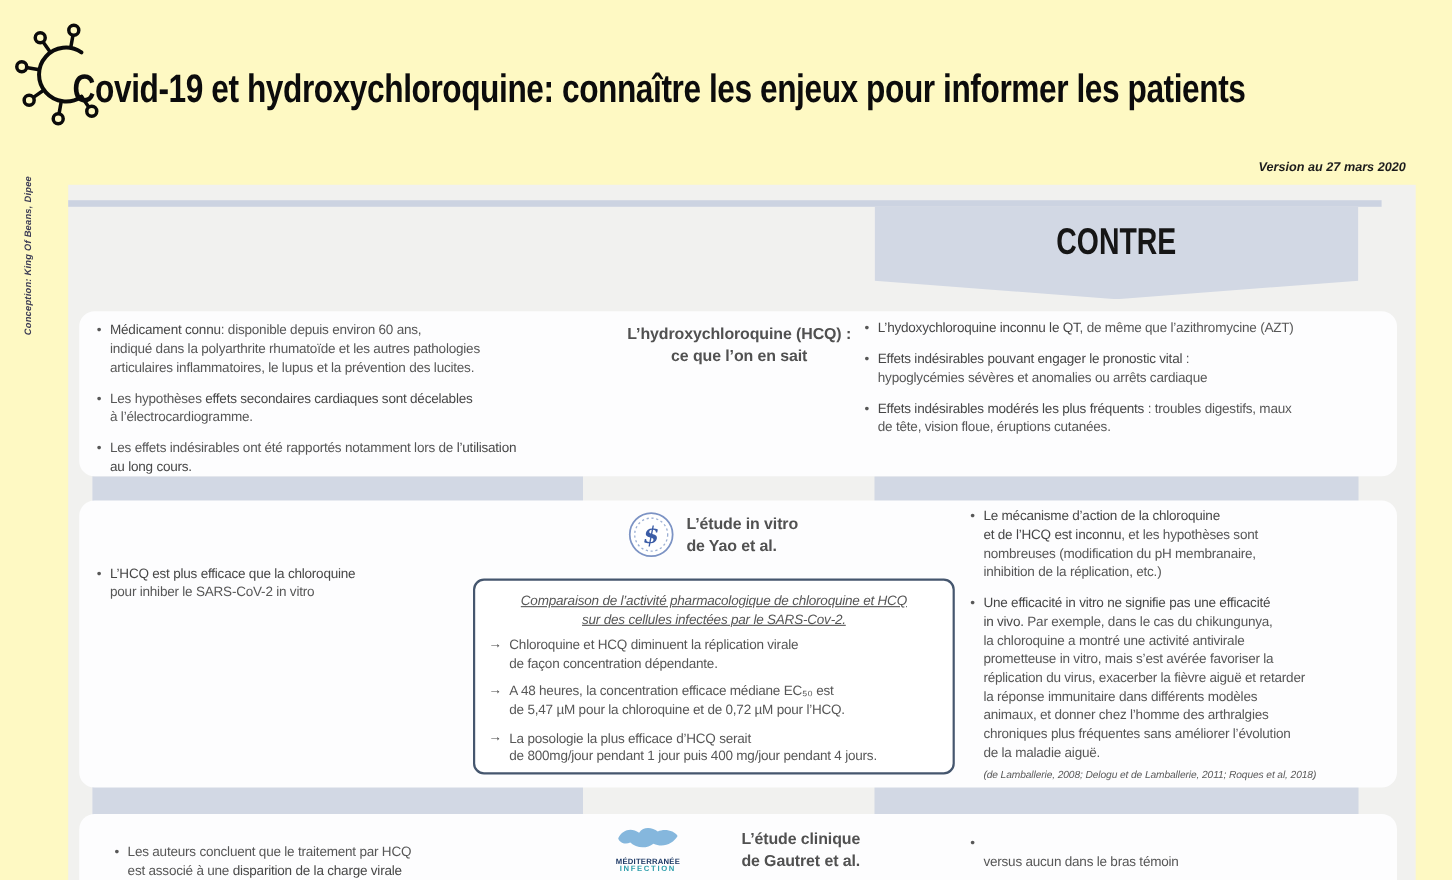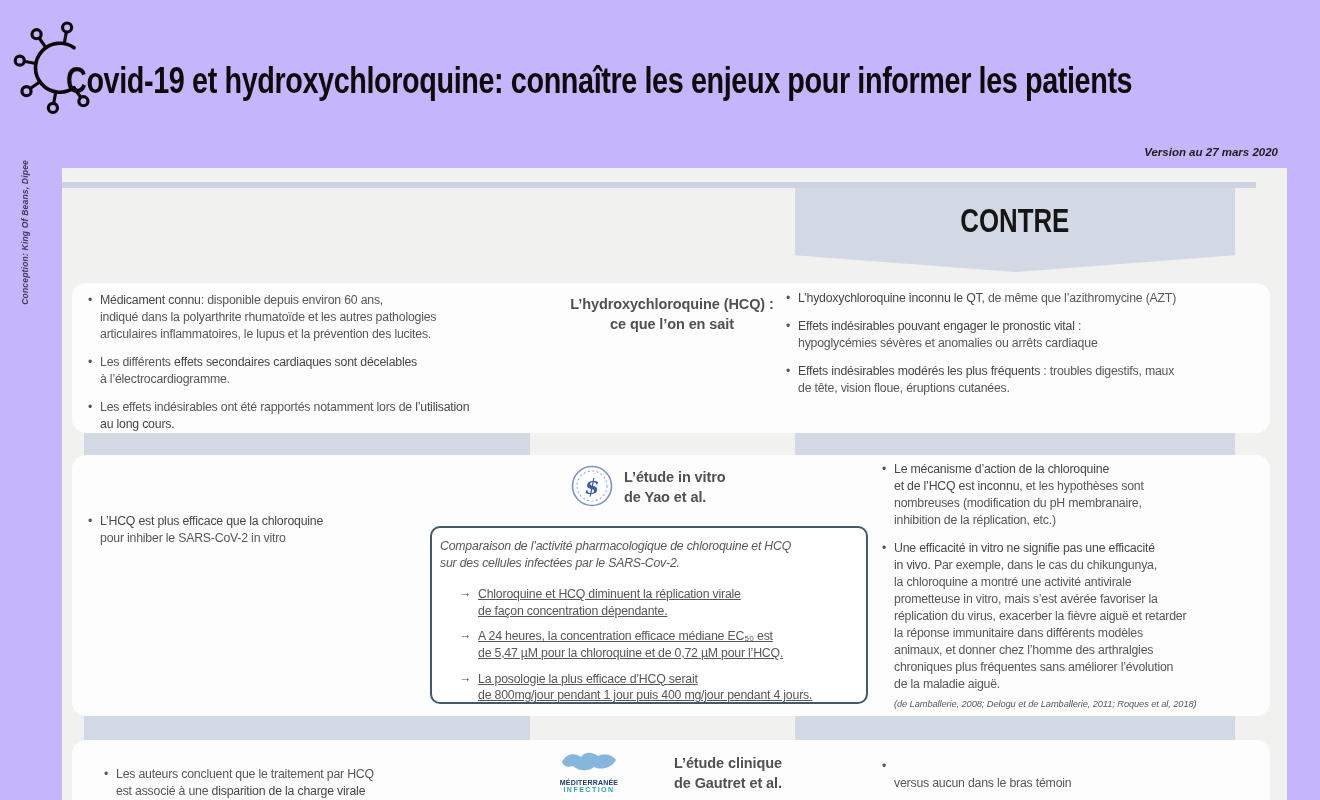--- a/index.html
+++ b/index.html
@@ -1,16 +1,16 @@
 <!DOCTYPE html>
 <html><head>
 <meta charset="utf-8">
 <style>
   html,body{margin:0;padding:0;}
-  .page{position:relative;width:1320px;height:800px;overflow:hidden;background:#c4b5fd;
+  .page{position:relative;width:1320px;height:800px;overflow:hidden;background:#fef9c3;
         font-family:"Liberation Sans",sans-serif;color:#575757;}
   .abs{position:absolute;}
 
   
   .credit{left:20px;top:160px;writing-mode:vertical-rl;transform:rotate(180deg);
           font-size:8.5px;font-style:italic;font-weight:bold;color:#3c3c55;letter-spacing:.2px;}
   .page-title{left:66px;top:60px;font-size:36px;font-weight:bold;color:#0c0c0c;
               white-space:nowrap;transform:scaleX(.8);transform-origin:left center;letter-spacing:-.5px;}
   .version{right:42px;top:146px;font-size:11.5px;font-style:italic;font-weight:bold;color:#1c1c1c;}
 
@@ -44,23 +44,23 @@
                   line-height:1.35;letter-spacing:-.1px;}
   .r1-pour{left:14px;top:9px;width:500px;}
   .r1-center{left:440px;top:12px;width:320px;text-align:center;}
   .r1-contre{left:712px;top:7px;width:482px;}
 
   .r2-pour{left:14px;top:58px;width:400px;}
   .r2-seal{left:499px;top:10px;}
   .r2-title{left:552px;top:13px;width:220px;}
   .r2-box{left:358px;top:71px;width:438px;height:178px;border:2px solid #45566e;border-radius:10px;
           background:#fff;box-sizing:border-box;padding:8px 8px 0 8px;}
-  .box-caption{text-align:left;font-style:italic;font-size:12.3px;color:#575757;
-               white-space:pre-line;margin:2px 0 7px 0;line-height:1.35;letter-spacing:-.2px;}
-  .arrow-list{list-style:none;margin:15px;padding:0 0 0 4px;text-decoration:underline;}
+  .box-caption{text-align:center;font-style:italic;font-size:12.3px;color:#575757;
+               white-space:pre-line;margin:2px 0 7px 0;line-height:1.35;letter-spacing:-.2px;text-decoration:underline;}
+  .arrow-list{list-style:none;margin:0;padding:0 0 0 4px;}
   .arrow-list li{position:relative;padding-left:19px;margin-bottom:9px;white-space:pre-line;
                  font-size:12.3px;line-height:1.35;letter-spacing:-.2px;color:#575757;}
   .arrow-list li::before{content:"\2192";position:absolute;left:0;top:-1px;font-weight:bold;color:#4a4a4a;}
   .r2-contre{left:808px;top:6px;width:392px;}
   .citation{font-size:9.3px;font-style:italic;color:#5a5a5a;margin-top:-5px;padding-left:14px;
             letter-spacing:-.1px;}
 
   .r3-pour{left:30px;top:26px;width:430px;}
   .r3-med{left:484px;top:8px;width:66px;text-align:center;}
   .med-line1{font-size:7px;font-weight:bold;color:#1e3a66;letter-spacing:.2px;margin-top:1px;}
@@ -104,21 +104,21 @@
 
   <div class="abs banner banner-contre">
     <span class="banner-label">CONTRE</span>
   </div>
 
   <div class="abs card card-1">
     <ul class="abs bullets r1-pour">
         <li><span class="b">Médicament connu</span><span>: disponible depuis environ 60 ans,
 indiqué dans la polyarthrite rhumatoïde et les autres pathologies
 articulaires inflammatoires, le lupus et la prévention des lucites.</span></li>
-        <li><span>Les différents </span><span class="b">effets secondaires cardiaques sont décelables</span><span>
+        <li><span>Les hypothèses </span><span class="b">effets secondaires cardiaques sont décelables</span><span>
 à l’électrocardiogramme.</span></li>
         <li><span>Les effets indésirables ont été rapportés notamment lors de </span><span class="b">l’utilisation
 au long cours.</span></li>
       </ul>
     <div class="abs center-heading r1-center">L’hydroxychloroquine (HCQ) :
 ce que l’on en sait</div>
     <ul class="abs bullets r1-contre">
         <li><span class="b">L’hydoxychloroquine inconnu le QT</span><span>, de même que l’azithromycine (AZT)</span></li>
         <li><span class="b">Effets indésirables pouvant engager le pronostic vital</span><span> :
 hypoglycémies sévères et anomalies ou arrêts cardiaque</span></li>
@@ -142,21 +142,21 @@
     </div>
     <div class="abs center-heading r2-title">L’étude in vitro
 de Yao et al.</div>
 
     <div class="abs r2-box">
       <div class="box-caption">Comparaison de l’activité pharmacologique de chloroquine et HCQ
 sur des cellules infectées par le SARS-Cov-2.</div>
       <ul class="arrow-list">
           <li>Chloroquine et HCQ diminuent la réplication virale
 de façon concentration dépendante.</li>
-          <li>A 24 heures, la concentration efficace médiane EC₅₀ est
+          <li>A 48 heures, la concentration efficace médiane EC₅₀ est
 de 5,47 µM pour la chloroquine et de 0,72 µM pour l’HCQ.</li>
           <li>La posologie la plus efficace d’HCQ serait
 de 800mg/jour pendant 1 jour puis 400 mg/jour pendant 4 jours.</li>
         </ul>
     </div>
 
     <div class="abs r2-contre">
       <ul class="bullets">
           <li><span class="b">Le mécanisme d’action de la chloroquine
 et de l’HCQ est inconnu</span><span>, et les hypothèses sont

